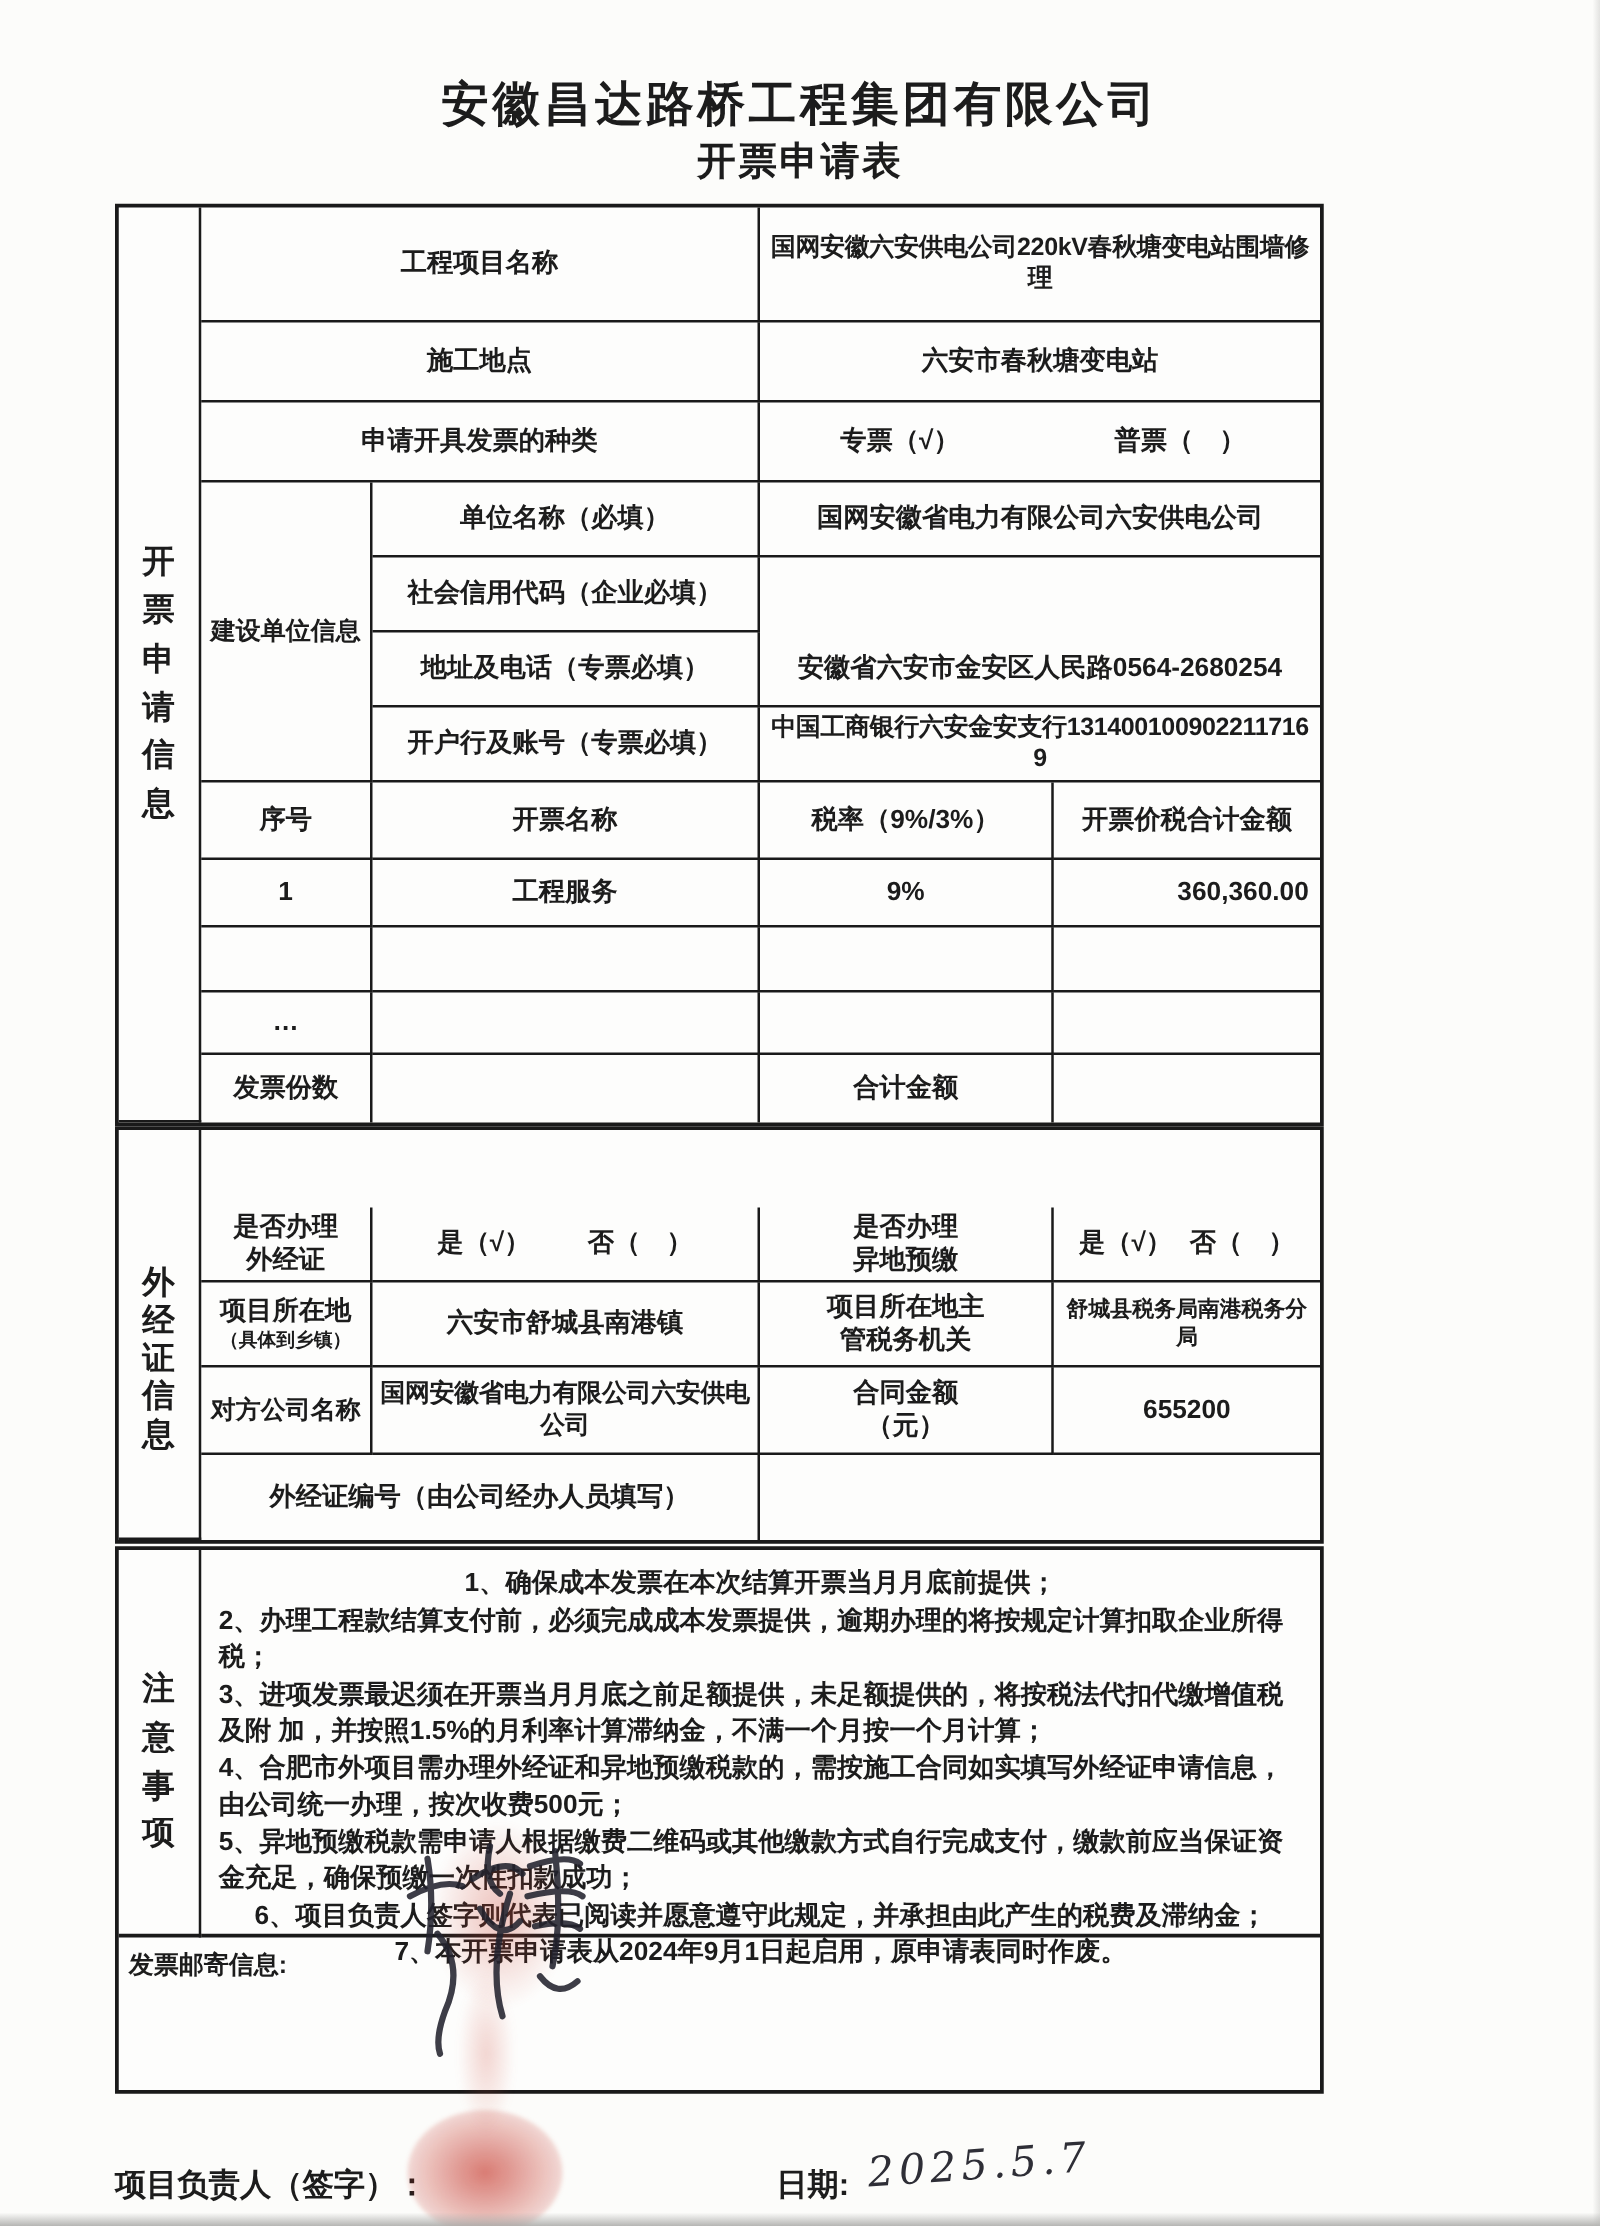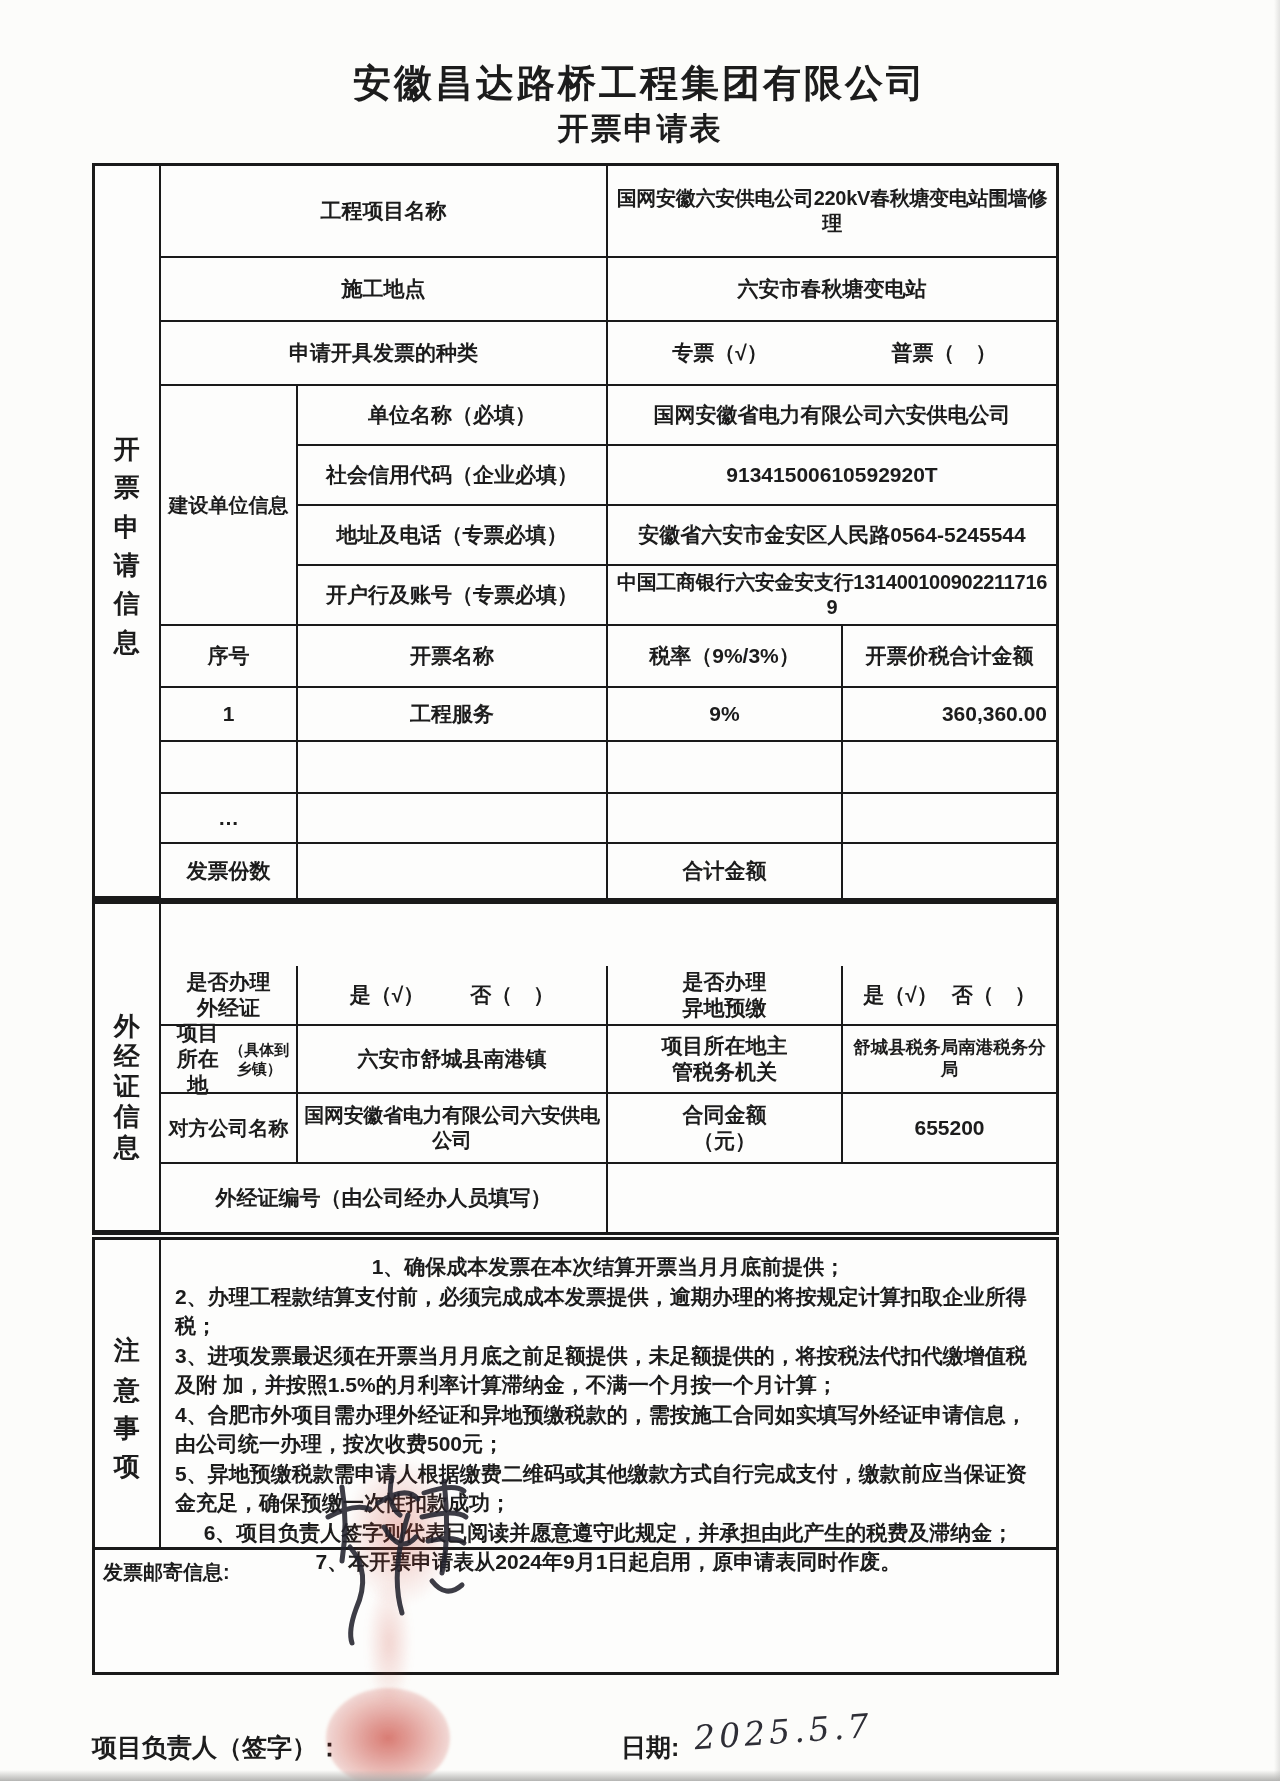--- a/index.html
+++ b/index.html
@@ -38,21 +38,21 @@
   .small-val{font-size:20px;letter-spacing:-0.3px;}
   .xs{font-size:17.5px;}
   .amt{justify-content:flex-end;padding-right:9px;}
   .kindcell{padding:0;}
   .kindcell .half{flex:1;display:flex;align-items:center;justify-content:center;}
   .checks{justify-content:space-evenly;}
   .hdrnote{justify-content:flex-start;padding-left:12px;border-bottom:3px dotted #222;
            font-size:22px;text-align:left;}
   .wraplbl span{display:inline-block;}
   .sub{font-size:15px;display:block;margin-top:2px;}
-  .stack{display:flex;flex-direction:row;align-items:center;justify-content:center;}
+  .stack{display:flex;flex-direction:column;align-items:center;justify-content:center;}
   .notes{flex-direction:column;align-items:center;justify-content:flex-start;
          padding:12px 14px 6px 14px;font-size:21px;line-height:29.5px;text-align:left;
          border-bottom:3px solid #1a1a1a;display:flex;}
   .sideb{border-bottom:3px solid #1a1a1a;}
   .mailcell{align-items:flex-start;justify-content:flex-start;padding:10px 8px;
             font-size:20px;}
   .w92{max-width:96px;}
   .w140{max-width:136px;}
   .w110{max-width:112px;}
 
@@ -98,24 +98,23 @@
     <span class="half">专票（√）</span>
     <span class="half">普票（　）</span>
   </div>
 
   <div class="c" style="grid-column:2;grid-row:4/8;font-size:20px">建设单位信息</div>
 
   <div class="c" style="grid-column:3;grid-row:4">单位名称（必填）</div>
   <div class="c nr" style="grid-column:4/6;grid-row:4">国网安徽省电力有限公司六安供电公司</div>
 
   <div class="c" style="grid-column:3;grid-row:5">社会信用代码（企业必填）</div>
-  <div class="c nr" style="grid-column:4/6;grid-row:5">91341500610592920T</div>
 
   <div class="c" style="grid-column:3;grid-row:6">地址及电话（专票必填）</div>
-  <div class="c nr" style="grid-column:4/6;grid-row:6">安徽省六安市金安区人民路0564-5245544</div>
+  <div class="c nr" style="grid-column:4/6;grid-row:6">安徽省六安市金安区人民路0564-2680254</div>
 
   <div class="c" style="grid-column:3;grid-row:7">开户行及账号（专票必填）</div>
   <div class="c nr small-val" style="grid-column:4/6;grid-row:7">中国工商银行六安金安支行1314001009022117169</div>
 
   <div class="c" style="grid-column:2;grid-row:8">序号</div>
   <div class="c" style="grid-column:3;grid-row:8">开票名称</div>
   <div class="c" style="grid-column:4;grid-row:8">税率（9%/3%）</div>
   <div class="c nr" style="grid-column:5;grid-row:8">开票价税合计金额</div>
 
   <div class="c" style="grid-column:2;grid-row:9">1</div>

